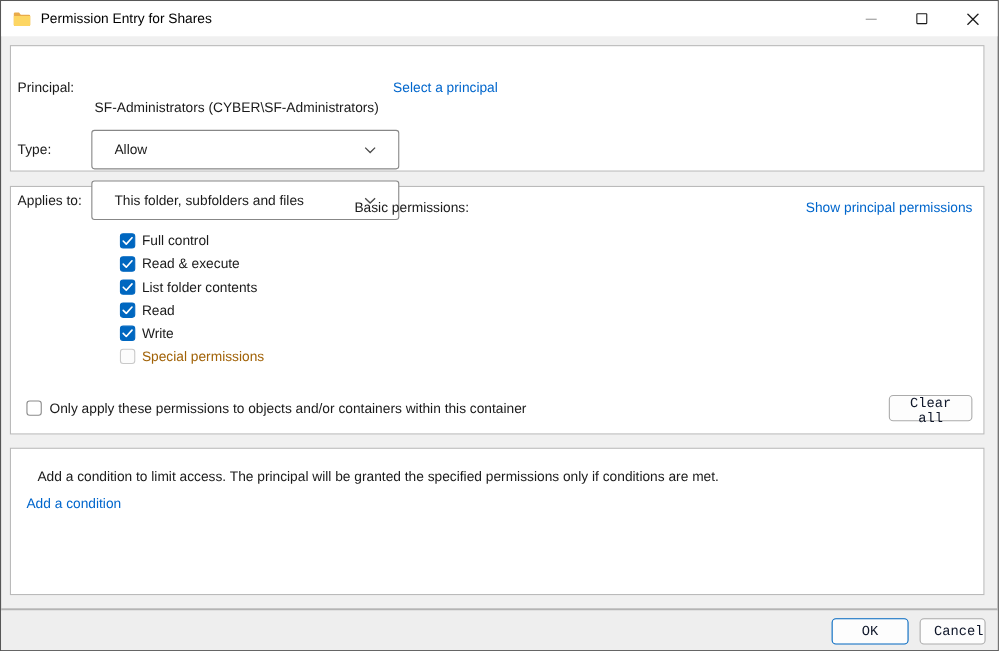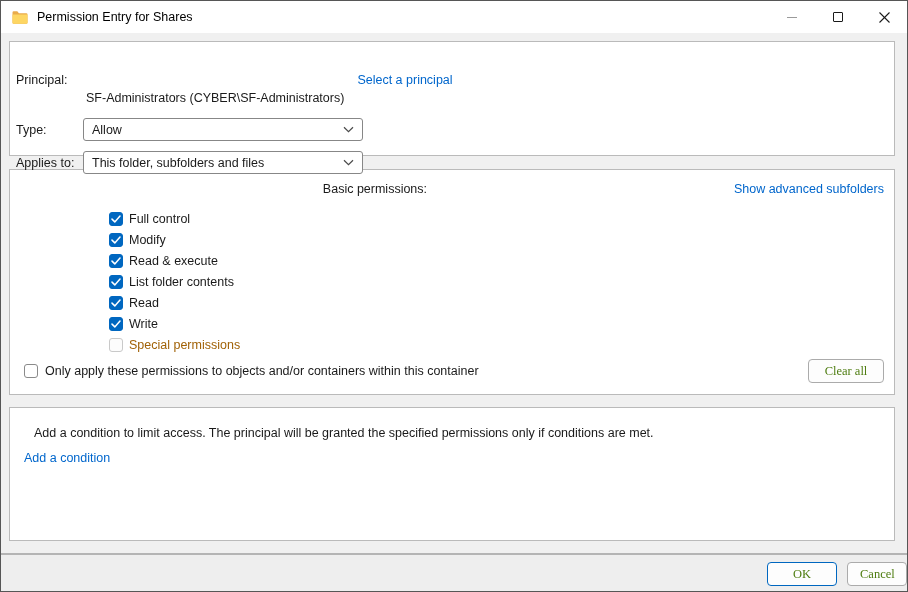--- a/index.html
+++ b/index.html
@@ -33,22 +33,22 @@
   .panel-top{height:115px;padding:13px 10px 0 6px;}
   .panel-mid{height:226px;margin-top:13px;padding:12px 10px 11px 6px;display:flex;flex-direction:column;}
   .panel-cond{height:134px;margin-top:12px;padding:18px 10px 0 6px;}
   
   .frow{display:flex;align-items:center;margin-bottom:10px;}
   .frow-principal{margin-bottom:13px;}
   .flabel{width:67px;flex:none;}
   .principal-value{margin-left:3px;margin-top:36px;}
   .link{color:var(--link);cursor:pointer;text-decoration:none;}
   .sel-principal{margin-left:13px;}
-  .dropdown{width:280px;height:23px;border:1px solid #878787;border-radius:3px;background:#fff;
-    display:flex;align-items:center;padding:0 8px;cursor:default;justify-content:space-between;}
+  .dropdown{width:280px;height:36px;border:1px solid #878787;border-radius:3px;background:#fff;
+    display:flex;align-items:center;padding:0 20px;cursor:default;justify-content:space-between;}
   .dd-value{flex:1;white-space:nowrap;overflow:hidden;}
   .dd-chevron{display:inline-flex;margin-left:6px;}
   
   .bp-header{display:flex;align-items:center;text-align:center;}
   .bp-title{flex:1;}
   .perm-list{margin:12px 0 0 70px;}
   .perm-row{height:21px;display:flex;align-items:center;padding-left:23px;}
   .checkbox{width:14px;height:14px;flex:none;border:1px solid #8a8a8a;border-radius:3px;background:#fff;
     display:inline-flex;align-items:center;justify-content:center;cursor:default;}
   .checkbox .check{display:none;}
@@ -56,31 +56,31 @@
   .checkbox.checked .check{display:block;}
   .checkbox.disabled{border-color:#c9c9c9;background:#fcfcfc;}
   .perm-label{margin-left:6px;}
   .perm-label.disabled{color:#a16207;}
   .mid-spacer{flex:1;}
   .only-apply-row{display:flex;align-items:center;padding-left:8px;}
   .only-apply-row .checkbox{margin-right:7px;}
   .only-apply-text{flex:1;padding-right:8px;}
   
   .btn{height:24px;background:#fdfdfd;border:1px solid #ababab;border-radius:4px;
-    font-family:Liberation Serif, serif;font-size:12.5px;color:#4d7c0f;padding:0 12px;cursor:default;}
+    font-family:Liberation Mono, monospace;font-size:12.5px;color:#0f172a;padding:0 12px;cursor:default;}
   .btn-clear{width:76px;flex:none;}
   .btn-ok{width:70px;border-color:var(--accent);}
   .btn-cancel{width:60px;}
   
   .cond-desc{margin-left:18px;}
   .cond-link{display:inline-block;margin:11px 0 0 8px;}
   
   .divider{height:2px;background:#b4b4b4;margin-top:12px;}
   .footer{height:38px;background:#eeeeee;display:flex;align-items:center;justify-content:flex-end;
-    gap:10px;}
+    gap:10px;padding-right:11px;}
 </style>
 </head>
 <body>
 
 <div>
 
   <div class="titlebar">
     <span class="app-icon">
       <svg width="16" height="14" viewBox="0 0 16 14">
         <path d="M0.5 2.5 a1.2 1.2 0 0 1 1.2 -1.2 h3.6 l1.6 2 h7.4 a1.2 1.2 0 0 1 1.2 1.2 v8 a1.2 1.2 0 0 1 -1.2 1.2 h-12.6 a1.2 1.2 0 0 1 -1.2 -1.2 z" fill="#e9ab4a"></path>
@@ -131,40 +131,32 @@
                 <polyline points="1,1.2 5.5,5.6 10,1.2" fill="none" stroke="#4a4a4a" stroke-width="1.2"></polyline>
               </svg>
           </span>
         </div>
       </div>
     </div>
 
     <div class="panel panel-mid">
       <div class="bp-header">
         <span class="bp-title">Basic permissions:</span>
-        <a class="link">Show advanced subfolders</a>
+        <a class="link">Show principal permissions</a>
       </div>
       <div class="perm-list">
   <div class="perm-row">
     <span class="checkbox checked">
       <svg class="check" width="10" height="8" viewBox="0 0 10 8">
         <polyline points="1,4.1 3.8,6.9 9,1.1" fill="none" stroke="#ffffff" stroke-width="1.5" stroke-linecap="round" stroke-linejoin="round"></polyline>
       </svg>
     </span>
     <span class="perm-label">Full control</span>
   </div>
 
-  <div class="perm-row">
-    <span class="checkbox checked">
-      <svg class="check" width="10" height="8" viewBox="0 0 10 8">
-        <polyline points="1,4.1 3.8,6.9 9,1.1" fill="none" stroke="#ffffff" stroke-width="1.5" stroke-linecap="round" stroke-linejoin="round"></polyline>
-      </svg>
-    </span>
-    <span class="perm-label">Modify</span>
-  </div>
 
   <div class="perm-row">
     <span class="checkbox checked">
       <svg class="check" width="10" height="8" viewBox="0 0 10 8">
         <polyline points="1,4.1 3.8,6.9 9,1.1" fill="none" stroke="#ffffff" stroke-width="1.5" stroke-linecap="round" stroke-linejoin="round"></polyline>
       </svg>
     </span>
     <span class="perm-label">Read &amp; execute</span>
   </div>
 

